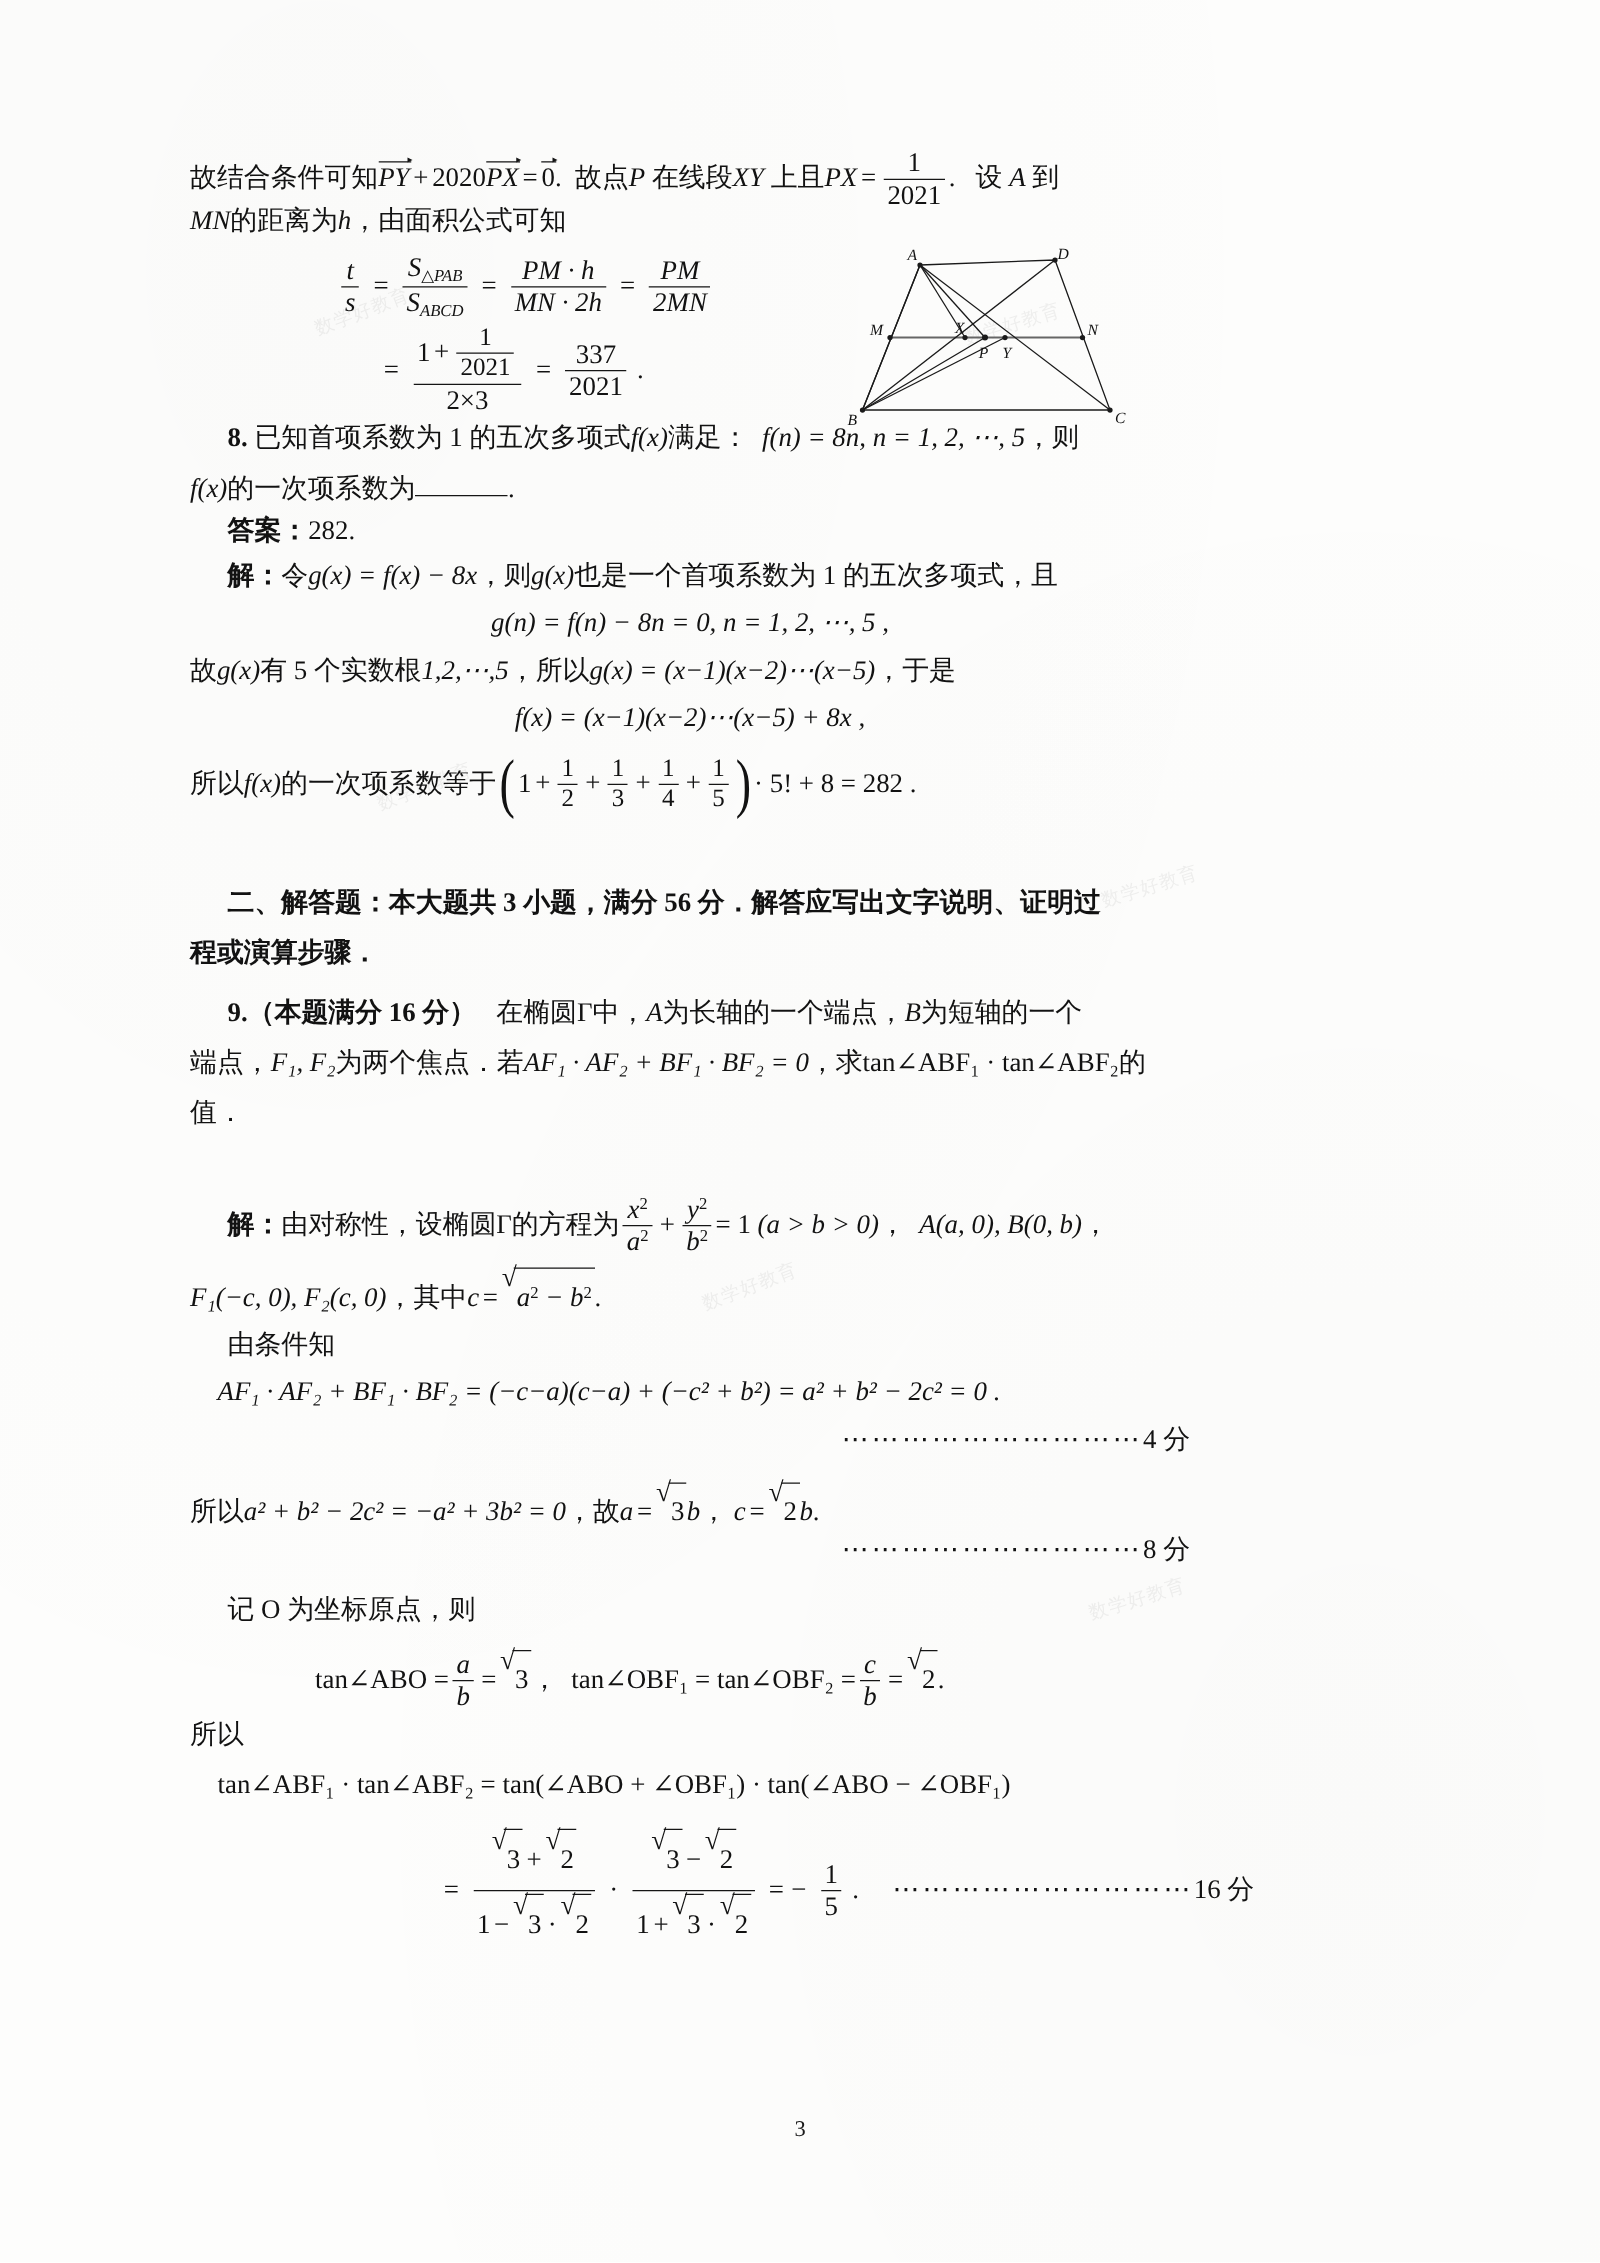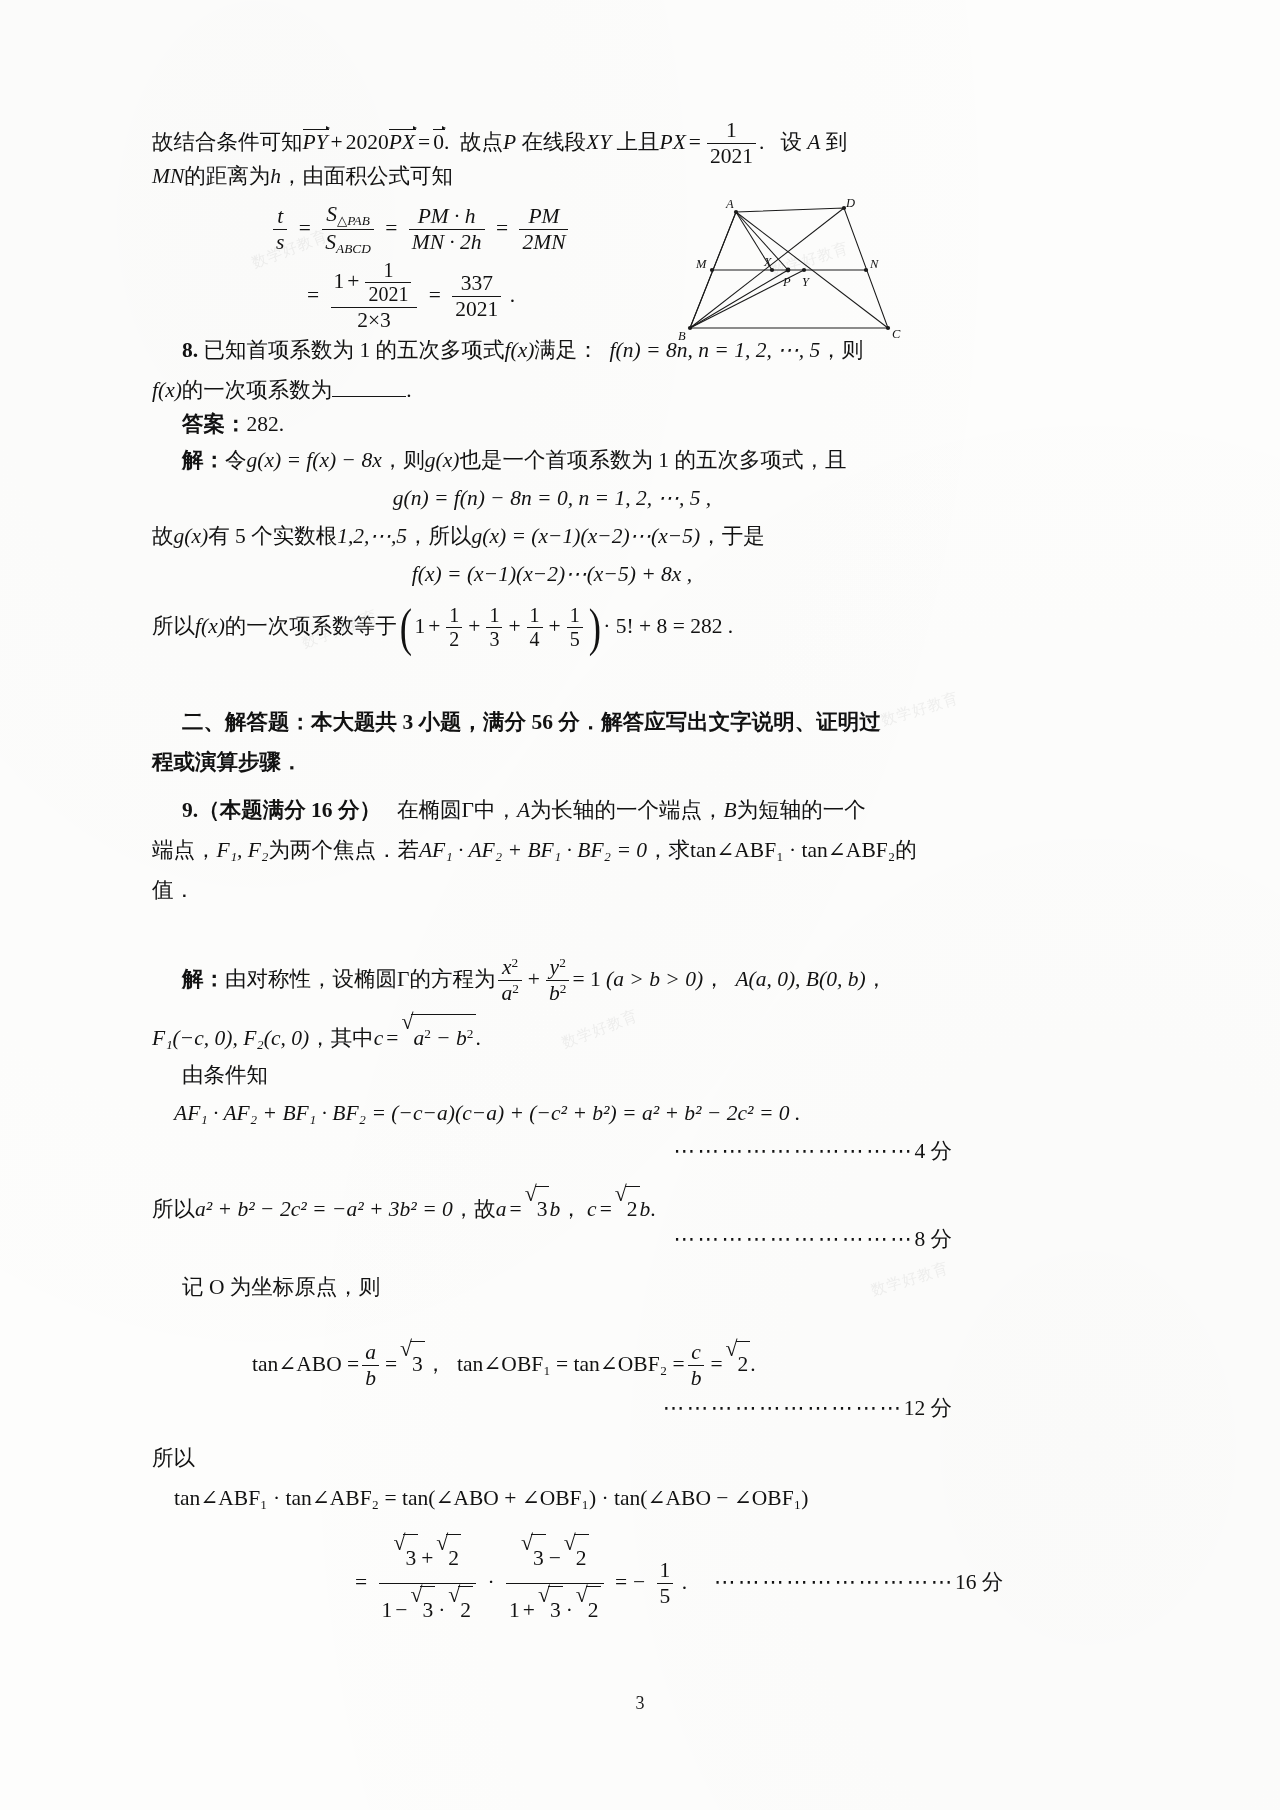--- a/index.html
+++ b/index.html
@@ -262,25 +262,22 @@
     </div>
     <div class="line" style="height:44px;">
       <span class="cn">所以</span><span class="mi">a² + b² − 2c² = −a² + 3b² = 0</span><span class="cn">，故</span><span class="mi">a</span><span class="op">=</span><span class="rad"><span class="mn">3</span></span><span class="mi">b</span><span class="cn">，</span>&nbsp;<span class="mi">c</span><span class="op">=</span><span class="rad"><span class="mn">2</span></span><span class="mi">b</span><span>.</span>
     </div>
     <div class="line" style="height:48px;text-align:right;">
       <span class="dots">⋯⋯⋯⋯⋯⋯⋯⋯⋯⋯</span><span class="cn">8 分</span>
     </div>
     <div class="line indent" style="height:42px;">
       <span class="cn">记 O 为坐标原点，则</span>
     </div>
-    <div class="line" style="height:58px;padding-left:100px;margin-top:21px;">
+    <div class="line" style="height:58px;padding-left:100px;">
       <span class="mn">tan∠ABO =</span><span class="frac"><span class="num mi">a</span><span class="den mi">b</span></span><span class="op">=</span><span class="rad"><span class="mn">3</span></span><span class="cn">，</span>&nbsp;&nbsp;<span class="mn">tan∠OBF₁ = tan∠OBF₂ =</span><span class="frac"><span class="num mi">c</span><span class="den mi">b</span></span><span class="op">=</span><span class="rad"><span class="mn">2</span></span><span>.</span>
-    </div>
-    <div class="line" style="height:50px;text-align:right;">
-      <span class="dots">⋯⋯⋯⋯⋯⋯⋯⋯⋯⋯</span><span class="cn">12 分</span>
     </div>
     <div class="line" style="height:40px;">
       <span class="cn">所以</span>
     </div>
     <div class="line" style="height:46px;padding-left:22px;">
       <span class="mn">tan∠ABF₁ · tan∠ABF₂ = tan(∠ABO + ∠OBF₁) · tan(∠ABO − ∠OBF₁)</span>
     </div>
     <div class="line" style="height:60px;padding-left:200px;">
       <span class="op">=</span>
       <span class="frac">

